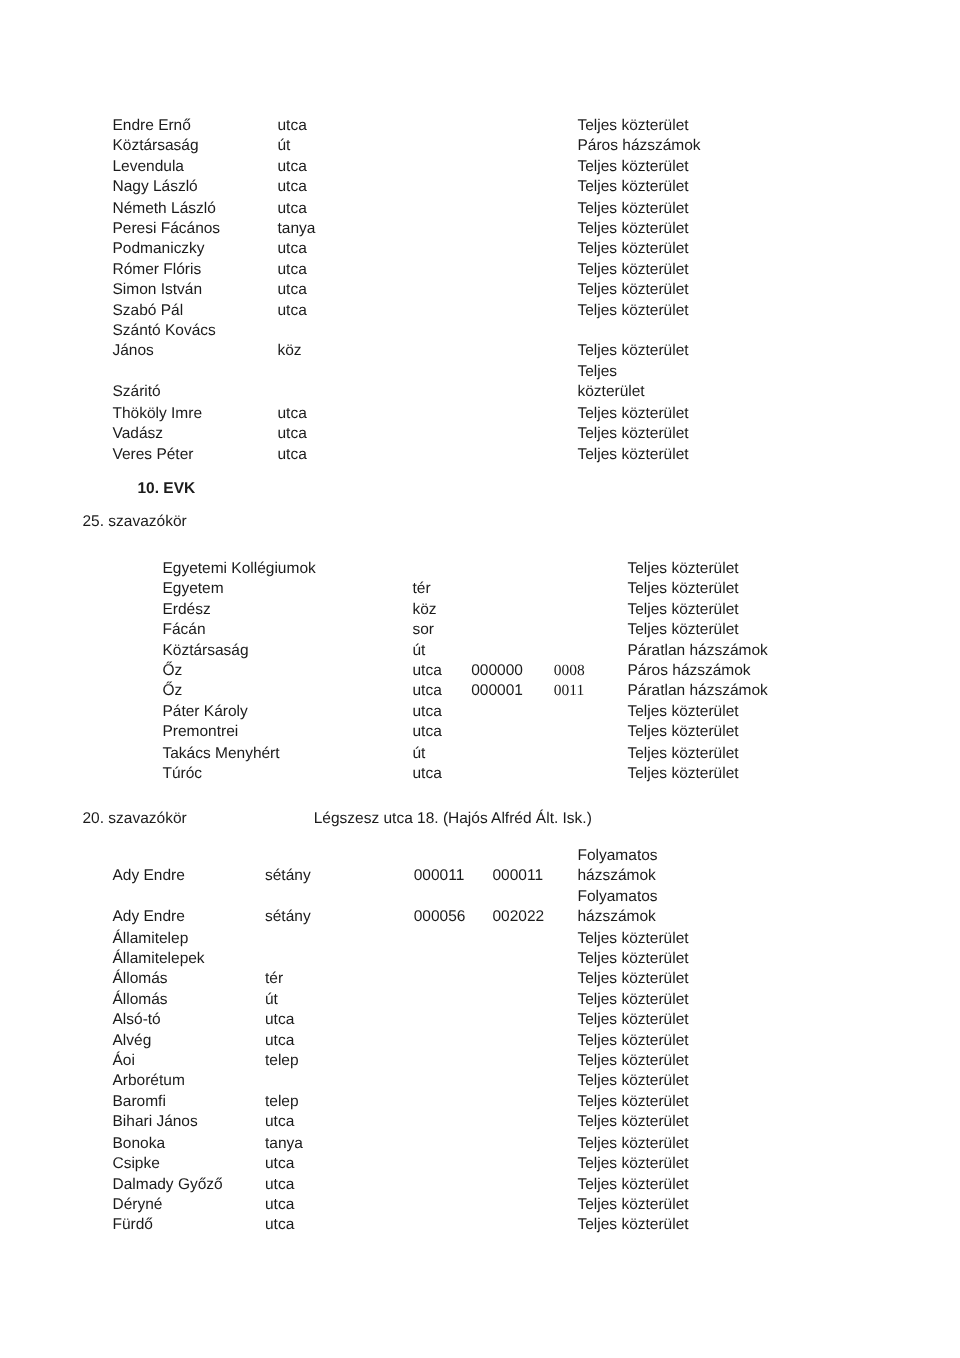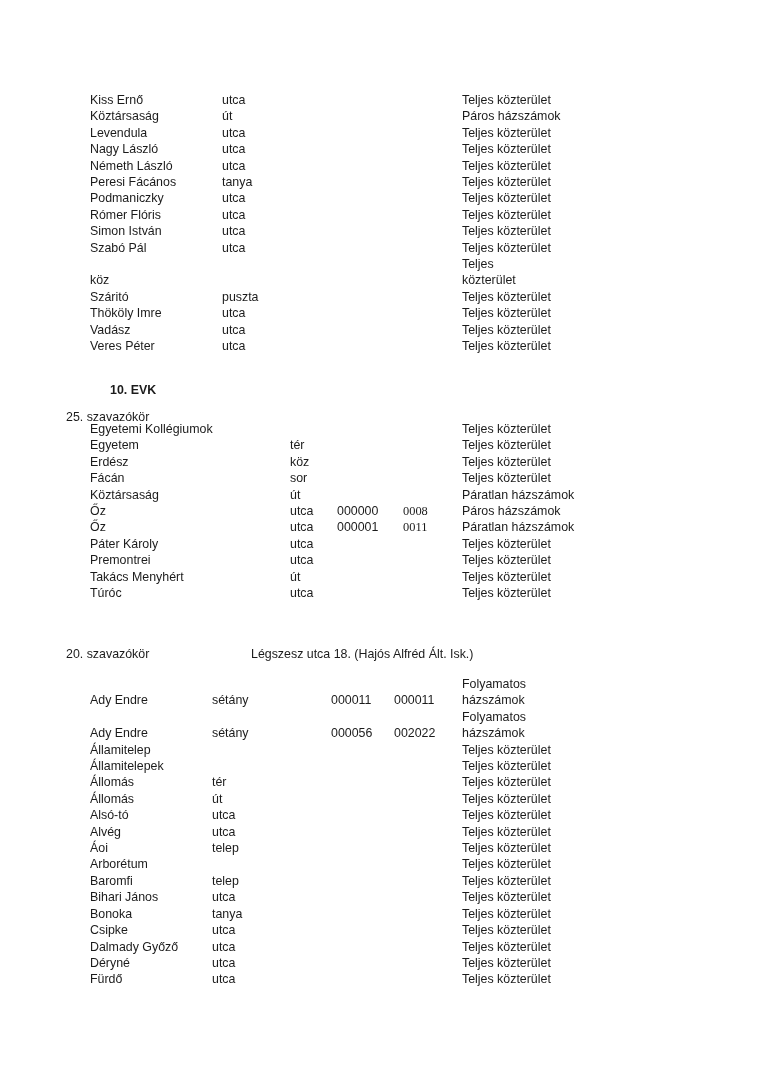--- a/index.html
+++ b/index.html
@@ -28,31 +28,31 @@
     font-weight: bold;
     margin-left: 20px;
   }
   .precinct-line {
     position: absolute; left: 16px; right: 0; padding-left: 50px;
     display: grid; grid-template-columns: 185px auto;
   }
   .precinct-25 { top: 409px; }
   .precinct-26 { top: 646px; }
   .rows-intro { top: 92px; }
-  .rows-25 { top: 421px; }
+  .rows-25 { top: 446px; margin-left: 40px; }
   .rows-26 { top: 676px; }
 </style>
 </head>
 <body>
 
 <div class="doc">
 
   <div class="block rows-intro sec-intro">
       <div class="row">
-        <span class="cell cell-name">Kiss Ernő</span>
+        <span class="cell cell-name">Endre Ernő</span>
         <span class="cell cell-type">utca</span>
         <span class="cell cell-num1"></span>
         <span class="cell cell-num2"></span>
         <span class="cell cell-status">Teljes közterület</span>
       </div>
       <div class="row">
         <span class="cell cell-name">Köztársaság</span>
         <span class="cell cell-type">út</span>
         <span class="cell cell-num1"></span>
         <span class="cell cell-num2"></span>
@@ -108,28 +108,29 @@
         <span class="cell cell-status">Teljes közterület</span>
       </div>
       <div class="row">
         <span class="cell cell-name">Szabó Pál</span>
         <span class="cell cell-type">utca</span>
         <span class="cell cell-num1"></span>
         <span class="cell cell-num2"></span>
         <span class="cell cell-status">Teljes közterület</span>
       </div>
       <div class="row">
+        <span class="cell cell-name">Szántó Kovács
+János</span>
         <span class="cell cell-type">köz</span>
         <span class="cell cell-num1"></span>
         <span class="cell cell-num2"></span>
         <span class="cell cell-status">Teljes közterület</span>
       </div>
       <div class="row">
         <span class="cell cell-name">Száritó</span>
-        <span class="cell cell-type">puszta</span>
         <span class="cell cell-num1"></span>
         <span class="cell cell-num2"></span>
         <span class="cell cell-status">Teljes közterület</span>
       </div>
       <div class="row">
         <span class="cell cell-name">Thököly Imre</span>
         <span class="cell cell-type">utca</span>
         <span class="cell cell-num1"></span>
         <span class="cell cell-num2"></span>
         <span class="cell cell-status">Teljes közterület</span>

